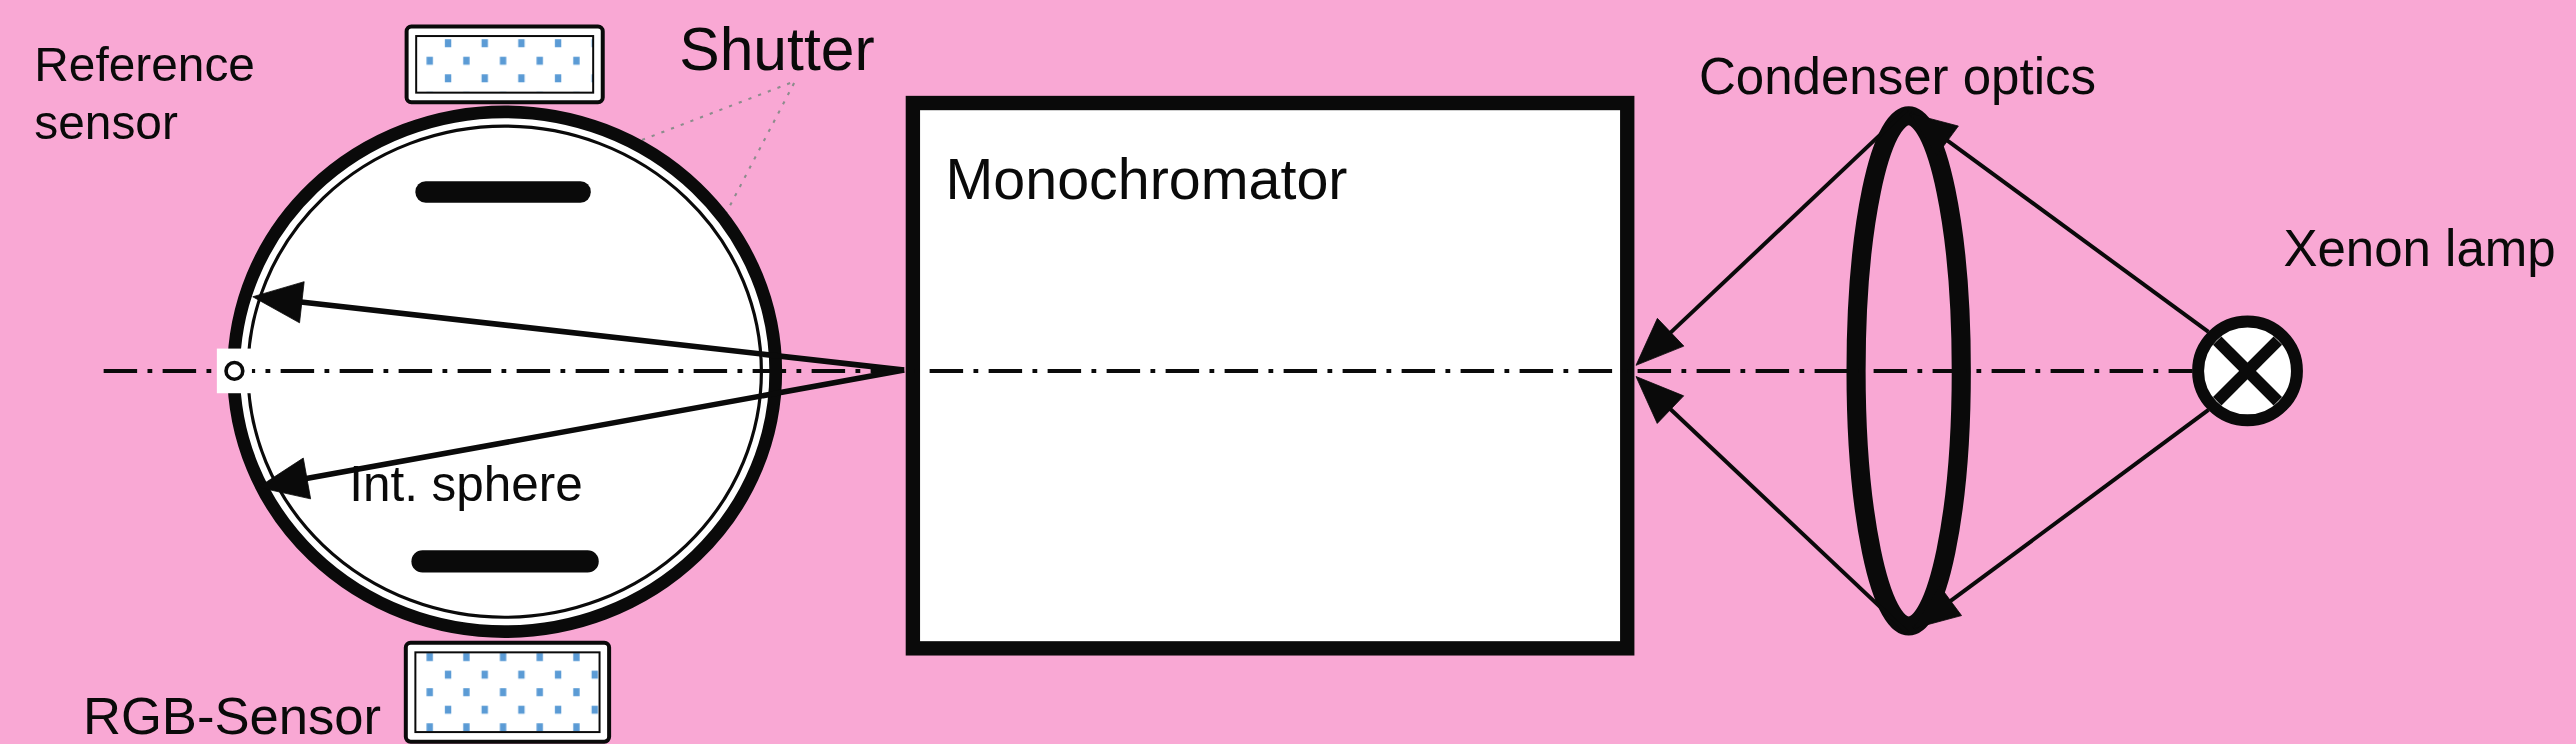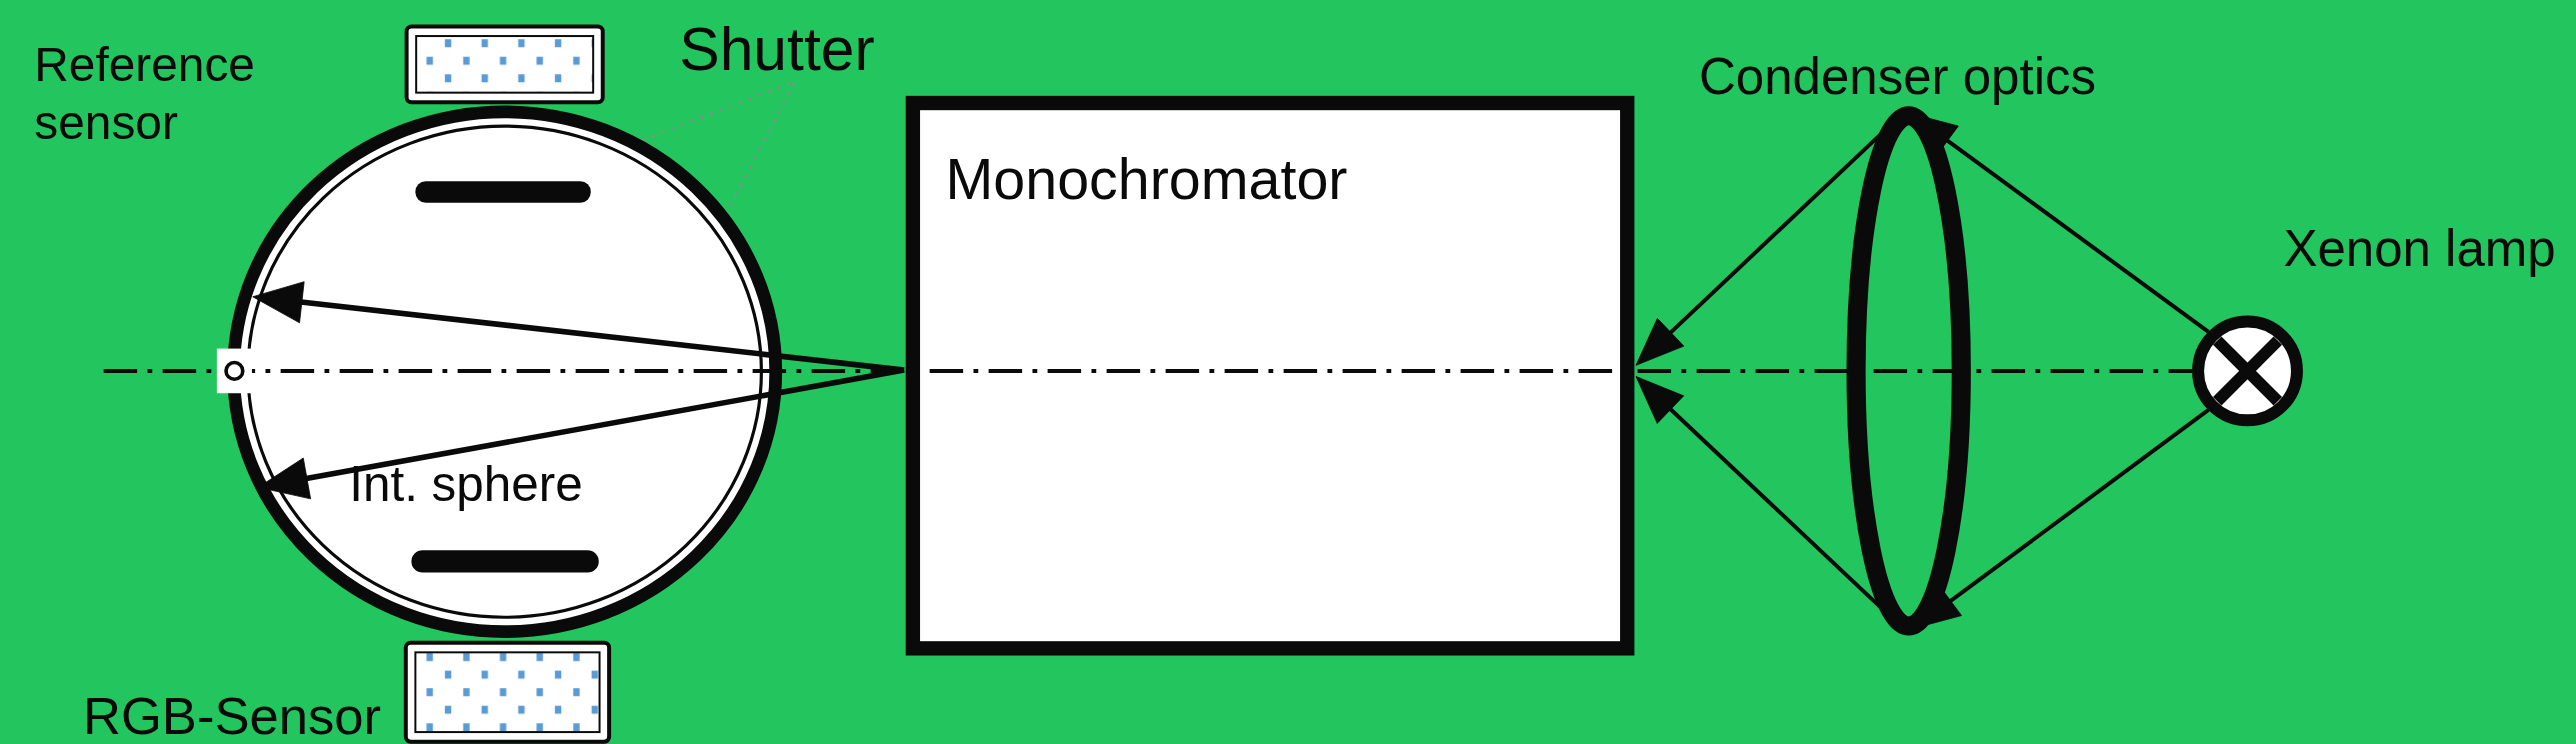--- a/index.html
+++ b/index.html
@@ -1,17 +1,17 @@
 <!DOCTYPE html>
 <html style="font-size:12.8px"><head>
 <meta charset="utf-8">
 <style>
   html,body{margin:0;padding:0;background:#ffffff;}
   body{width:2576px;height:745px;overflow:hidden;}
-  .canvas{position:relative;width:2576px;height:745px;background:#22c55e;}
+  .canvas{position:relative;width:2576px;height:745px;background:#f9a8d4;}
   svg{display:block;}
   text{font-family:"Liberation Sans","DejaVu Sans",sans-serif;fill:#0a0a0a;}
   .lbl{font-weight:400;}
 </style>
 </head>
 <body>
 
 <div class="canvas">
 <svg width="2576" height="745" viewBox="0 0 3231 934" xmlns="http://www.w3.org/2000/svg">
 

